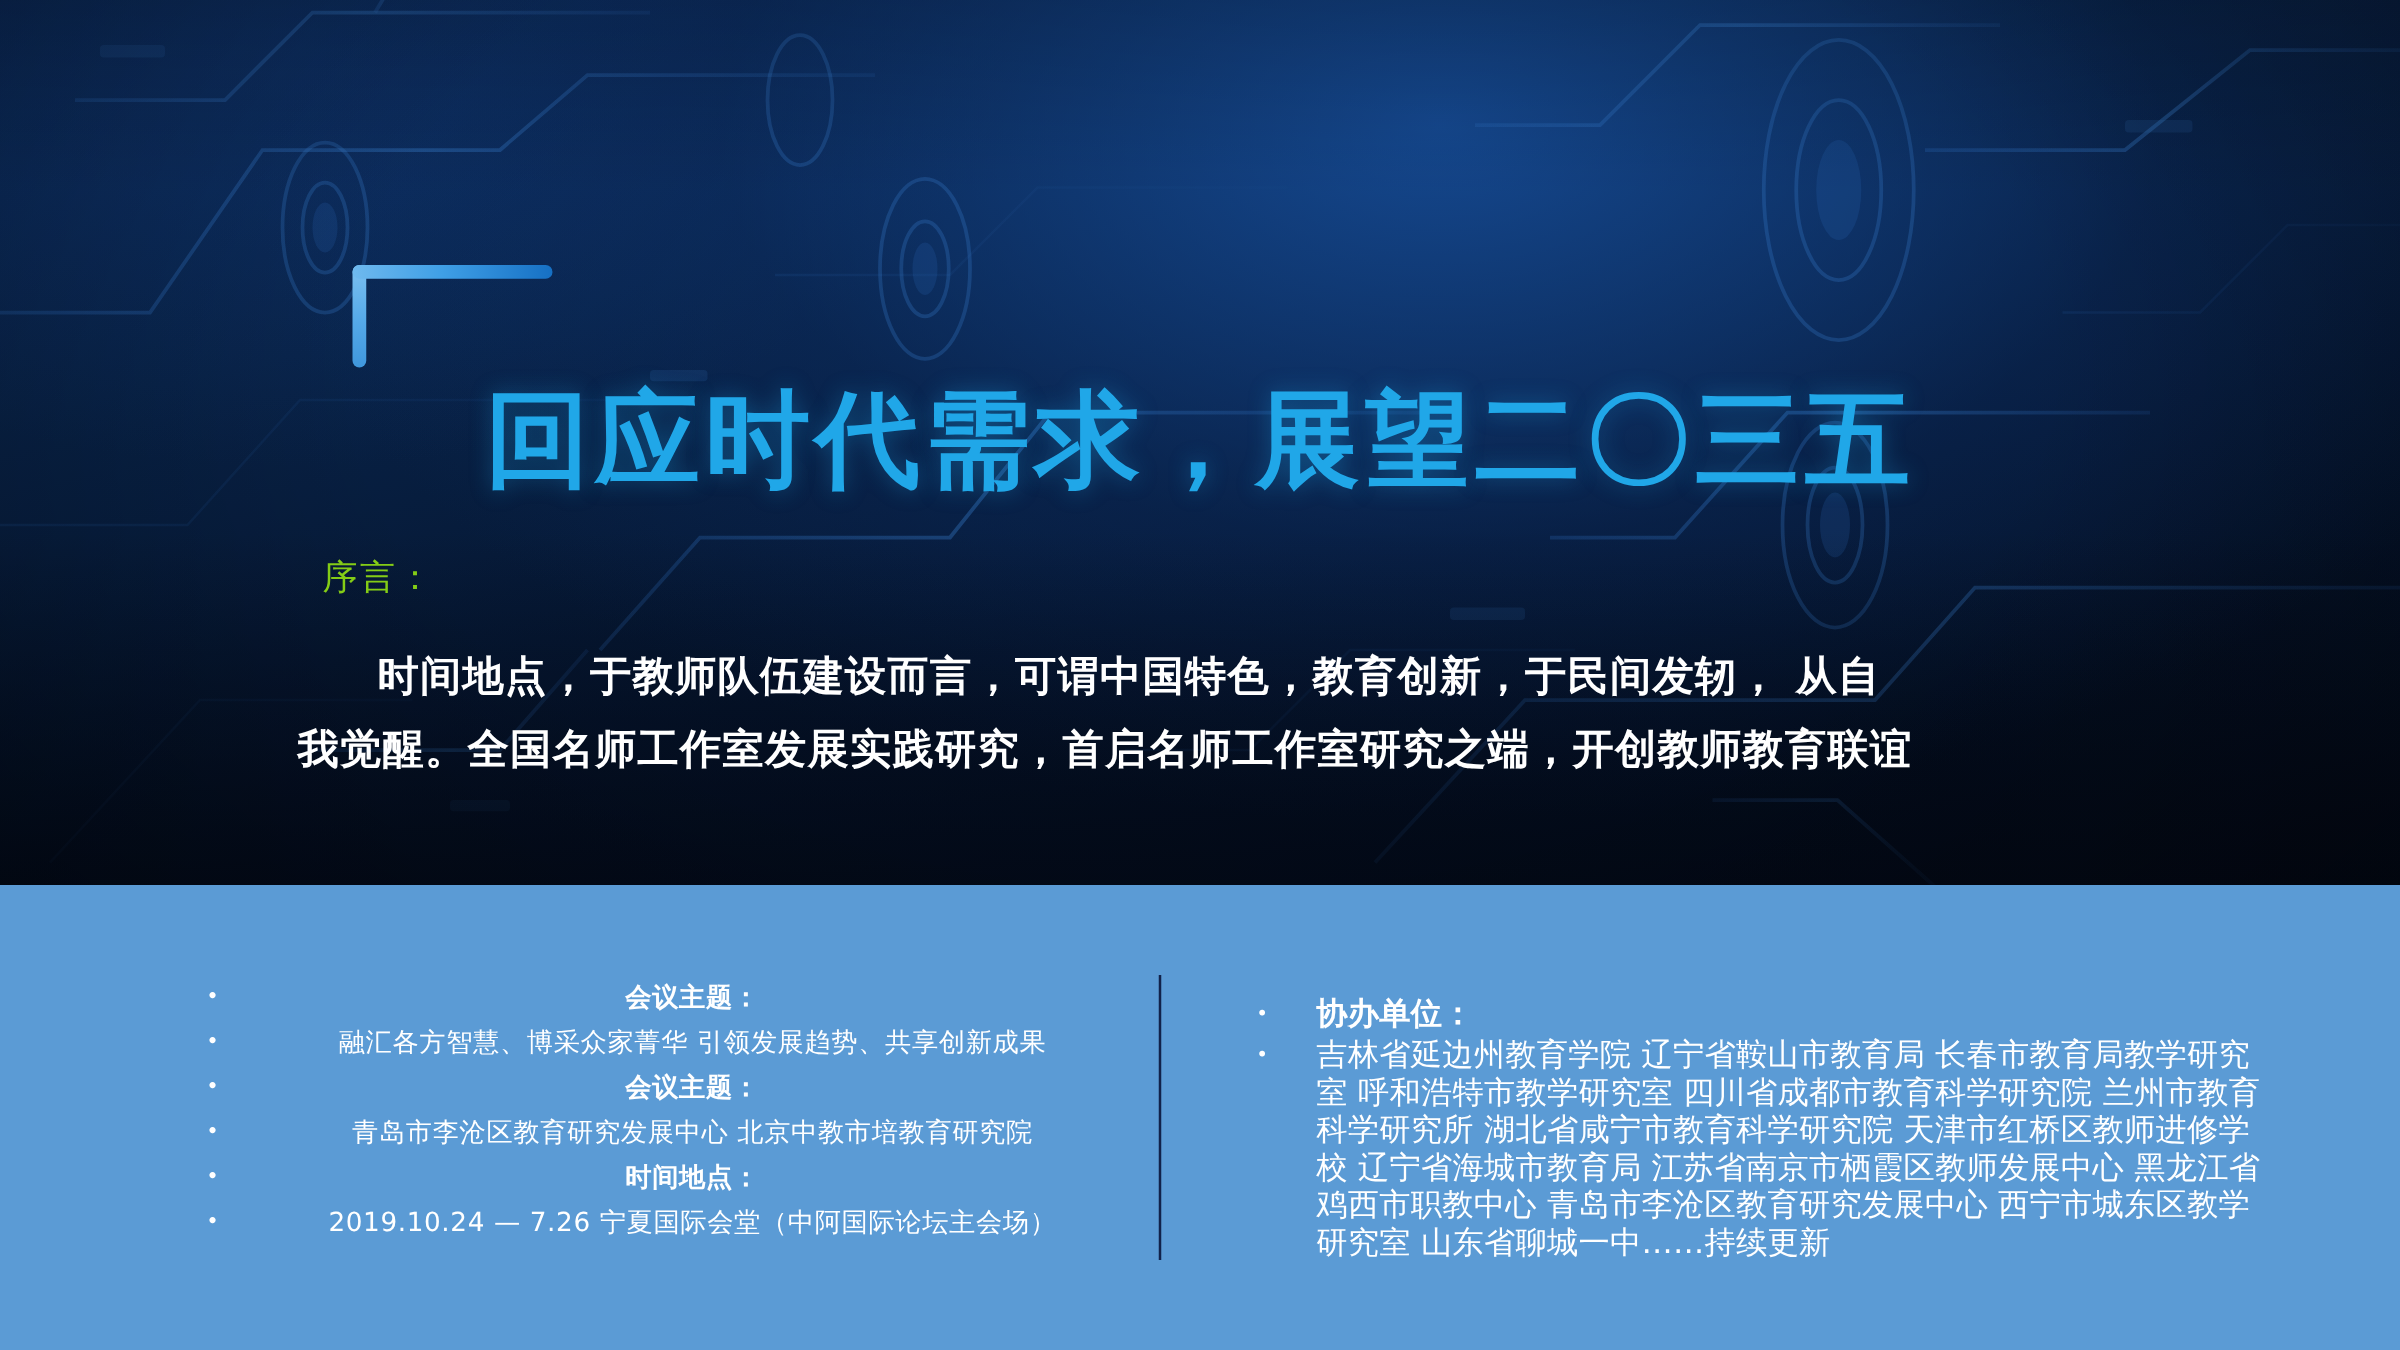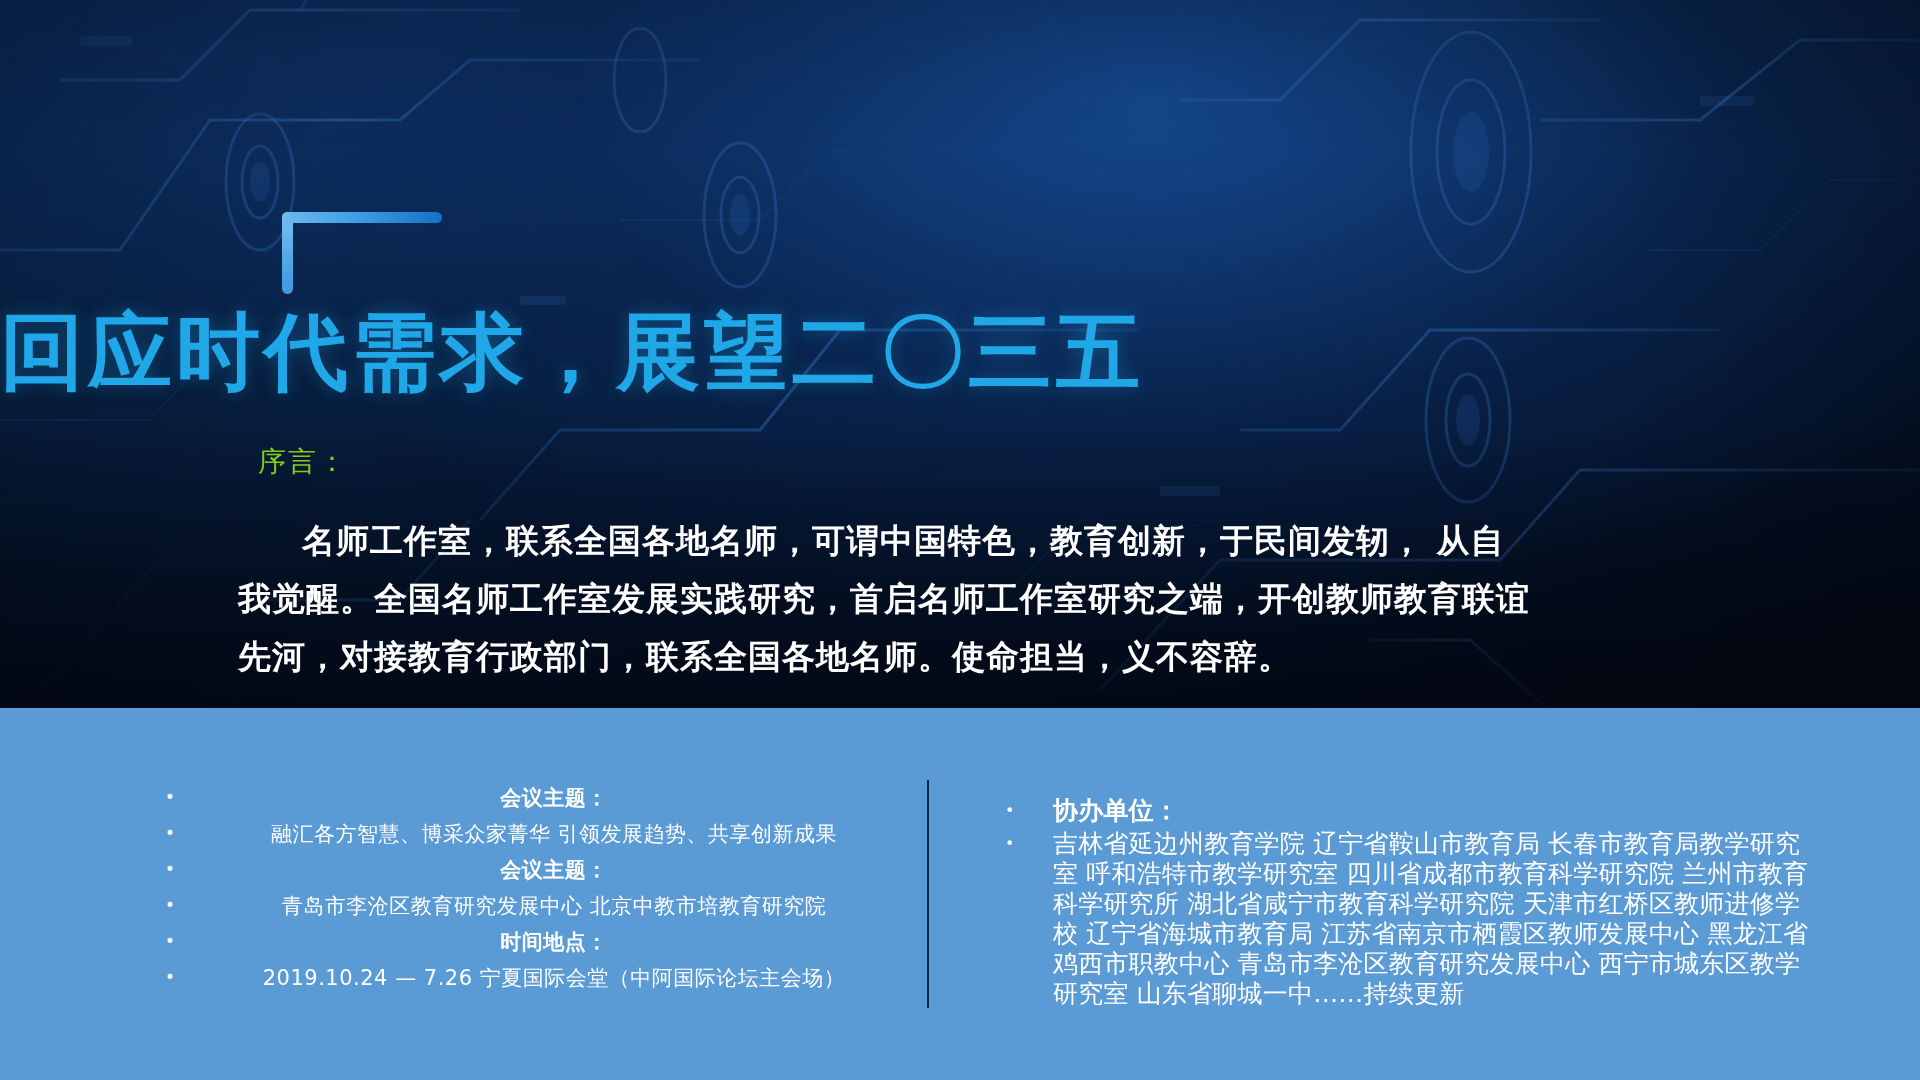--- a/index.html
+++ b/index.html
@@ -71,21 +71,21 @@
     width: 11px; height: 82px;
     border-radius: 6px;
     background: linear-gradient(180deg, #7cc0f0 0%, #55a9e8 55%, #3f97dd 100%);
   }
 
   
   .title {
     position: absolute;
     left: 0; top: 296px;
     width: 1920px;
-    text-align: left;
+    text-align: center;
     font-size: 84px;
     font-weight: 700;
     letter-spacing: 4px;
     color: #20a7e8;
     white-space: nowrap;
     text-shadow: 0 0 18px rgba(32,167,232,0.35);
     font-family: "DejaVu Sans", "Liberation Sans", sans-serif;
   }
 
   
@@ -242,23 +242,22 @@
 
     <div class="bracket">
       <div class="arm-v"></div>
       <div class="arm-h"></div>
     </div>
 
     <div class="title">回应时代需求，展望二〇三五</div>
 
     <div class="preface-label">序言：</div>
     <div class="preface-body">
-      <span class="ln first">名师工作室，联系全国各地名师，可谓中国特色，教育创新，于民间发轫， 从自</span>
+      <span class="ln first">时间地点，于教师队伍建设而言，可谓中国特色，教育创新，于民间发轫， 从自</span>
       <span class="ln">我觉醒。全国名师工作室发展实践研究，首启名师工作室研究之端，开创教师教育联谊</span>
-      <span class="ln">先河，对接教育行政部门，联系全国各地名师。使命担当，义不容辞。</span>
     </div>
   </div>
 
   <div class="footer"></div>
   <div class="divider"></div>
 
   <div class="col col-left">
     <div class="bullet-row">
       <span class="bullet-dot">•</span>
       <span class="bullet-text bold">会议主题：</span>

